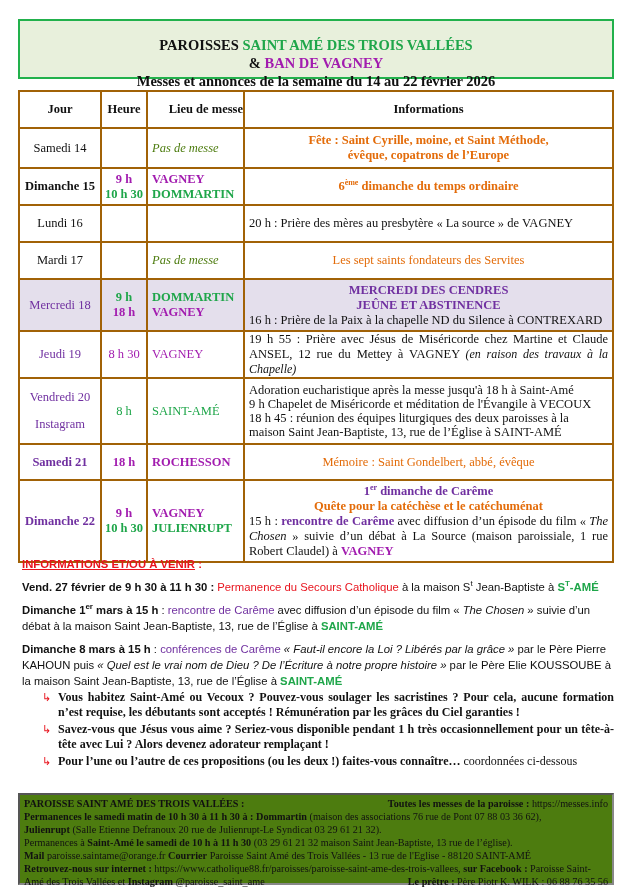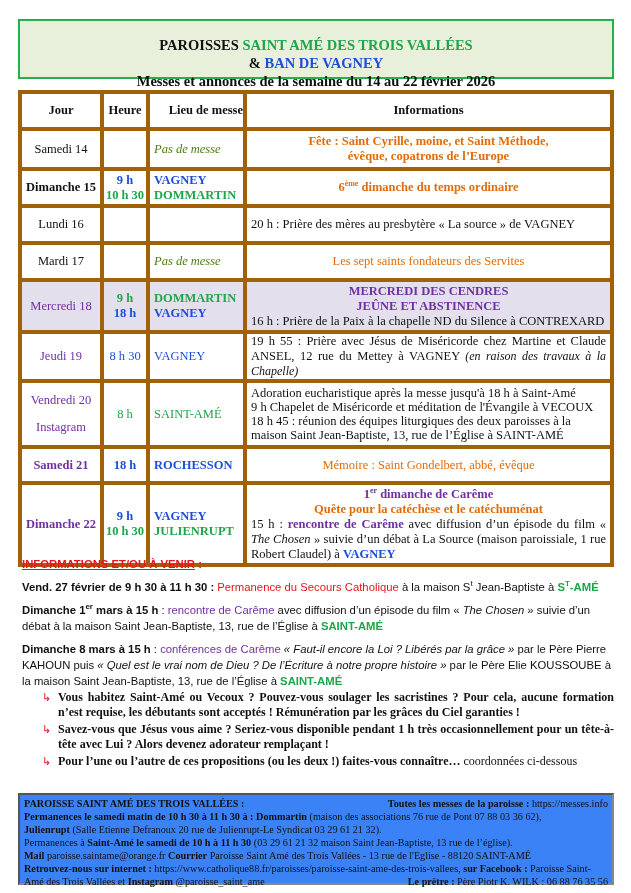--- a/index.html
+++ b/index.html
@@ -1,46 +1,46 @@
 <!DOCTYPE html>
 <html><head>
 <meta charset="utf-8">
 <style>
   * { box-sizing: border-box; margin: 0; padding: 0; }
   body { width: 631px; height: 893px; background: #ffffff; font-family: "Liberation Serif", serif; color: #111; position: relative; overflow: hidden; }
   .header-box { position: absolute; left: 18px; top: 19px; width: 596px; height: 60px; background: #e8f0dc; border: 2px solid #22b14c; text-align: center; font-weight: bold; font-size: 14.5px; line-height: 18px; padding-top: 15px; }
   .green { color: #1fa64a; }
-  .blue { color: #1d4ed8; }
+  .blue { color: #a21caf; }
   .orange { color: #e36c0a; }
   .purple { color: #7030a0; }
   .red { color: #e8141e; }
   .gray-italic { color: #4d7c0f; font-style: italic; }
   table.sched { position: absolute; left: 18px; top: 90px; width: 596px; border-collapse: collapse; font-size: 12.5px; }
-  table.sched td, table.sched th { border: 4px solid #a16207; vertical-align: middle; }
+  table.sched td, table.sched th { border: 2px solid #a16207; vertical-align: middle; }
   table.sched th { height: 37px; font-weight: bold; font-size: 12.5px; }
   .c-jour { width: 82px; text-align: center; }
   .c-heure { width: 46px; text-align: center; font-weight: bold; }
   .c-lieu { width: 97px; padding-left: 4px; font-weight: bold; }
   .c-info { padding: 0 4px; }
   .center { text-align: center; }
   .bold { font-weight: bold; }
   tr.lilac td { background: #e4dfec; }
   .just { text-align: justify; }
   .small-it { font-style: italic; font-size: 12px; }
   sup { font-size: 8px; line-height: 0; }
   .sans { font-family: "Liberation Sans", sans-serif; }
   .infos { position: absolute; left: 22px; top: 556px; width: 592px; font-size: 11.3px; line-height: 16px; }
   .infos p { margin-bottom: 7px; }
   .infos .title-u { color: #e8141e; font-weight: bold; text-decoration: underline; }
   .besoin { position: absolute; left: 22px; top: 690px; width: 592px; font-size: 12px; }
   .besoin .title { color: #e8141e; font-weight: bold; font-size: 13.5px; text-decoration: underline; margin-bottom: 3px; }
   .besoin ul { list-style: none; padding-left: 20px; }
   .besoin li { position: relative; padding-left: 16px; font-weight: bold; text-align: justify; line-height: 15px; margin-bottom: 2px; }
   .besoin li .arrow { position: absolute; left: 0; top: 0; color: #e8141e; font-weight: normal; font-size: 11px; }
-  .footer { position: absolute; left: 18px; top: 793px; width: 596px; height: 92px; background: #3b82f6; border: 2px solid #555; border-right-color: #888; border-bottom-color: #888; font-size: 10.2px; line-height: 13px; padding: 2px 4px; }
+  .footer { position: absolute; left: 18px; top: 793px; width: 596px; height: 92px; background: #4d7c0f; border: 2px solid #555; border-right-color: #888; border-bottom-color: #888; font-size: 10.2px; line-height: 13px; padding: 2px 4px; }
   .footer .row { display: flex; justify-content: space-between; }
 </style>
 </head>
 <body>
 
 <div class="header-box">
   <div><span>PAROISSES </span><span class="green">SAINT AMÉ DES TROIS VALLÉES</span></div>
   <div><span>&amp; </span><span class="blue">BAN DE VAGNEY</span></div>
   <div>Messes et annonces de la semaine du 14 au 22 février 2026</div>
 </div>

